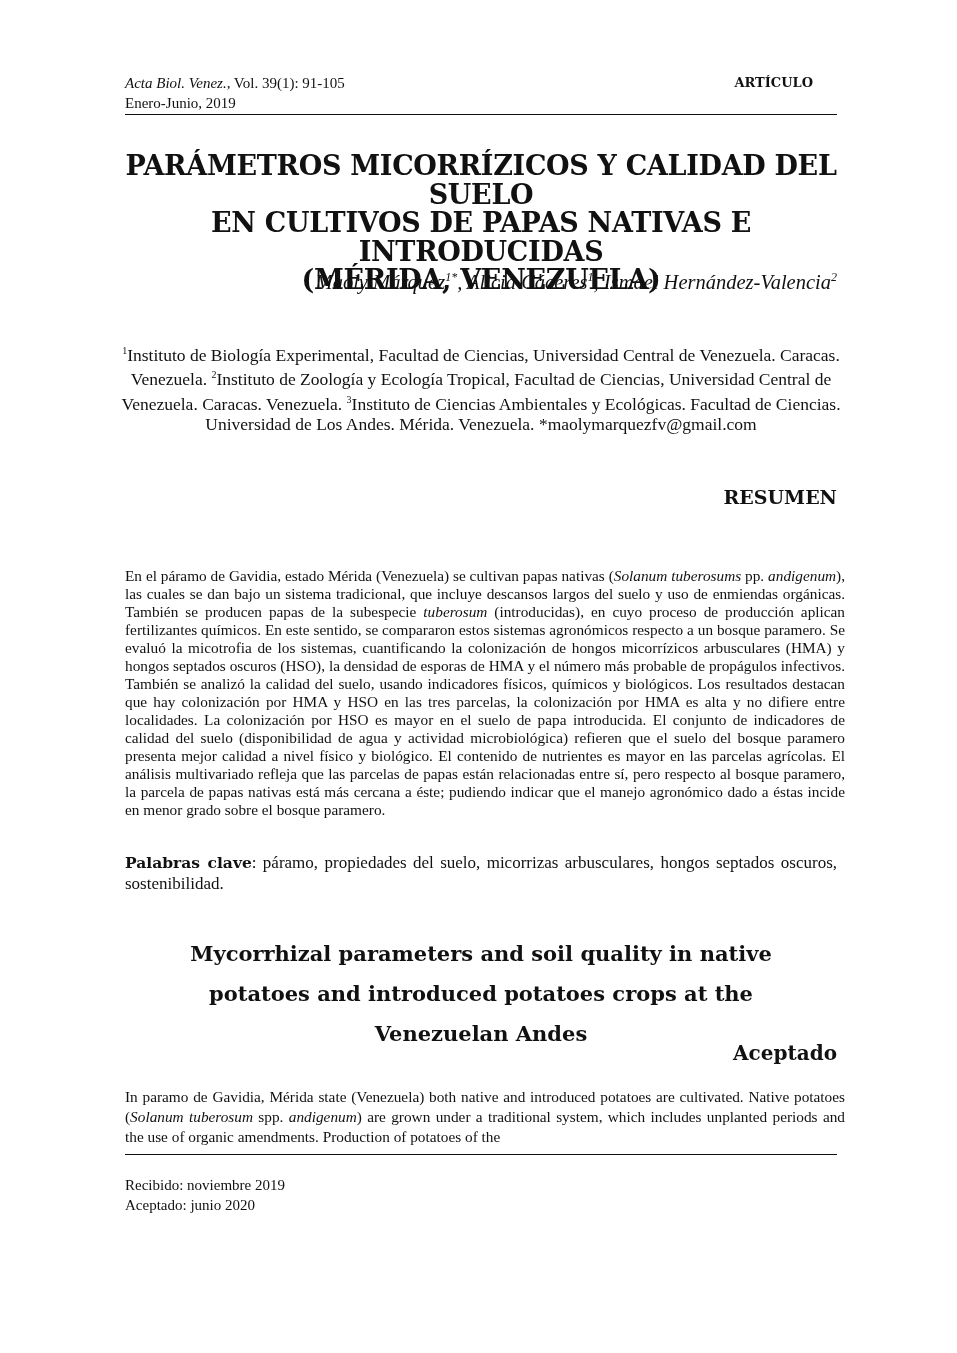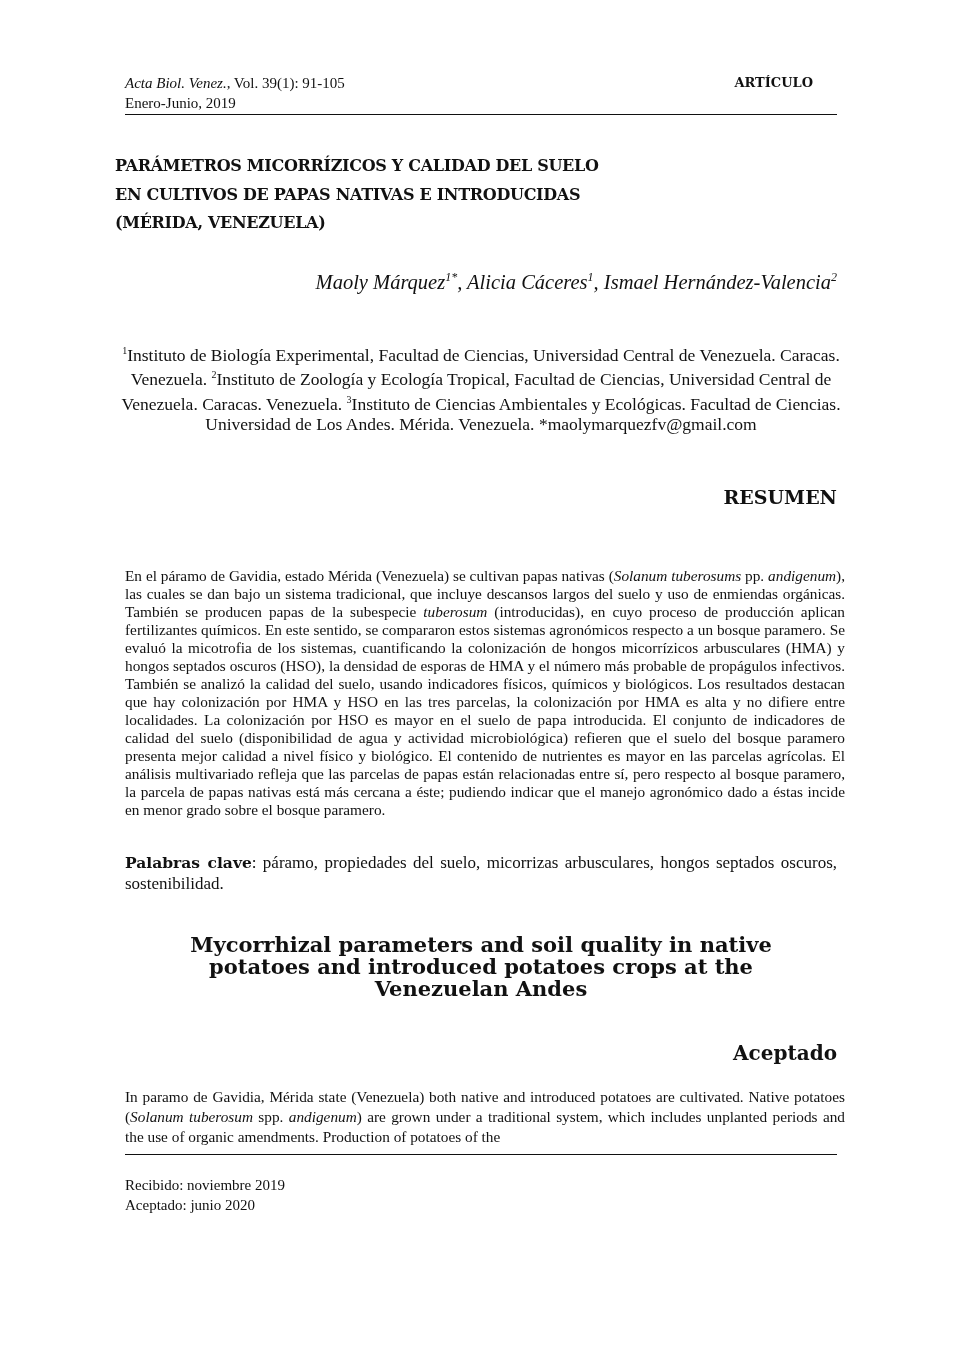--- a/index.html
+++ b/index.html
@@ -2,32 +2,32 @@
 <html><head>
 <meta charset="utf-8">
 <style>
   html, body { margin: 0; padding: 0; background: #ffffff; }
   body { width: 957px; height: 1353px; position: relative; overflow: hidden; color: #111; font-family: "DejaVu Serif", serif; }
   .page { position: absolute; left: 125px; top: 0; width: 712px; }
   .hdr { position: absolute; top: 73px; left: 0; width: 712px; font-family: "Liberation Serif", serif; font-size: 15px; line-height: 20px; }
   .hdr .left { position: absolute; left: 0; top: 0; }
   .hdr .right { position: absolute; right: 24px; top: 0; font-weight: bold; font-family: "DejaVu Serif", serif; font-size: 13px; }
   .hdr-rule { position: absolute; left: 0; top: 114px; width: 712px; height: 0; border-top: 1.3px solid #111; }
-  .title { position: absolute; top: 152px; left: -10px; width: 732px; font-family: "DejaVu Serif", serif; font-weight: bold; font-size: 16px; line-height: 28.5px; letter-spacing: -0.3px; }
+  .title { position: absolute; top: 152px; left: -10px; width: 732px; text-align: center; font-family: "DejaVu Serif", serif; font-weight: bold; font-size: 27px; line-height: 28.5px; letter-spacing: -0.3px; }
   .authors { position: absolute; top: 264px; left: 0; width: 712px; text-align: right; font-family: "Liberation Serif", serif; font-style: italic; font-size: 20.5px; line-height: 26px; }
   .authors sup { font-size: 12px; }
   .affil { position: absolute; top: 341px; left: -5px; width: 722px; text-align: center; font-family: "Liberation Serif", serif; font-size: 17.5px; line-height: 20.6px; }
   .affil sup { font-size: 10px; }
   .sec-head { position: absolute; left: 0; width: 712px; text-align: right; font-family: "DejaVu Serif", serif; font-weight: bold; font-size: 19px; }
   .resumen-head { top: 486px; }
   .body-text { position: absolute; left: 0; width: 720px; font-family: "Liberation Serif", serif; font-size: 15.3px; line-height: 18px; text-align: justify; }
   .resumen-body { top: 527px; margin-top: 40px; }
   .keywords { position: absolute; top: 852px; left: 0; width: 712px; font-family: "Liberation Serif", serif; font-size: 17px; line-height: 21px; text-align: justify; }
   .keywords b { font-family: "DejaVu Serif", serif; font-size: 15.5px; }
-  .en-title { position: absolute; top: 934px; left: 20px; width: 672px; text-align: center; font-family: "DejaVu Serif", serif; font-weight: bold; font-size: 21px; line-height: 22px; }
+  .en-title { position: absolute; top: 934px; left: 20px; width: 672px; text-align: center; font-family: "DejaVu Serif", serif; font-weight: bold; font-size: 21px; line-height: 40px; }
   .abstract-head { top: 1041px; font-size: 20px; }
   .abstract-body { top: 1087px; line-height: 20px; }
   .foot-rule { position: absolute; left: 0; top: 1154px; width: 712px; height: 0; border-top: 1.3px solid #111; }
   .foot { position: absolute; top: 1175px; left: 0; font-family: "Liberation Serif", serif; font-size: 15px; line-height: 20px; }
 </style>
 </head>
 <body>
 
 <div class="page">
 

